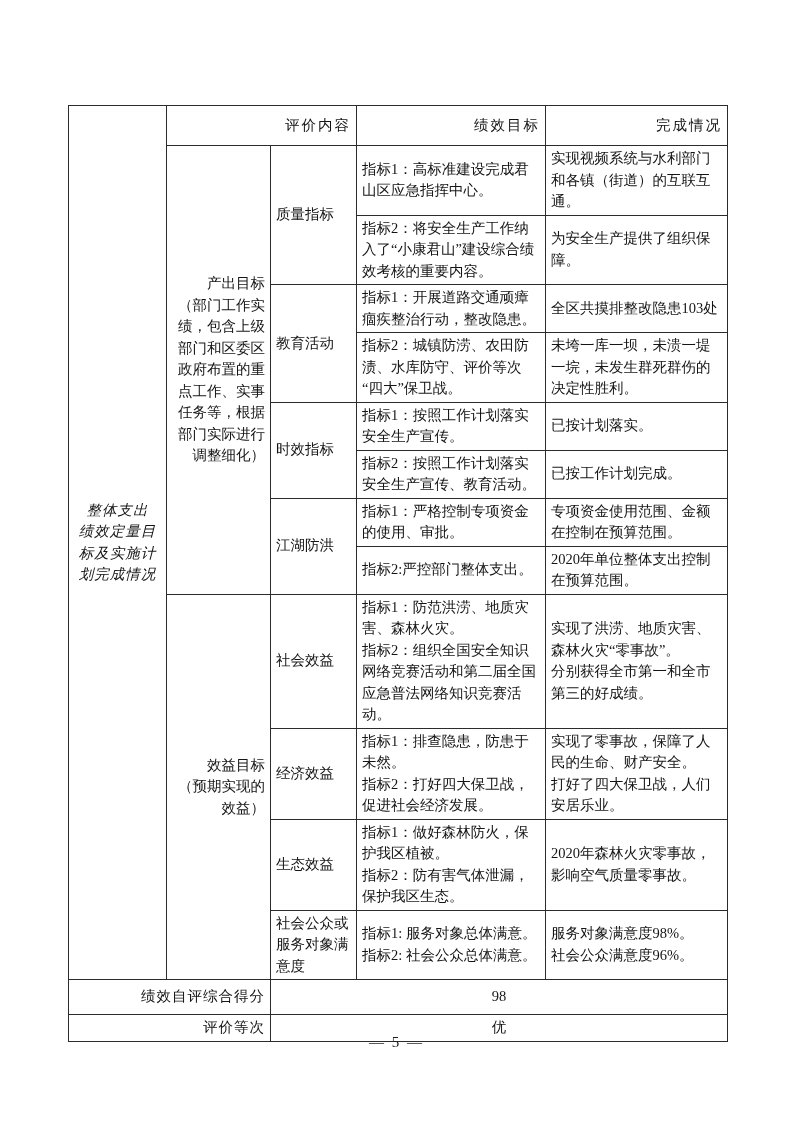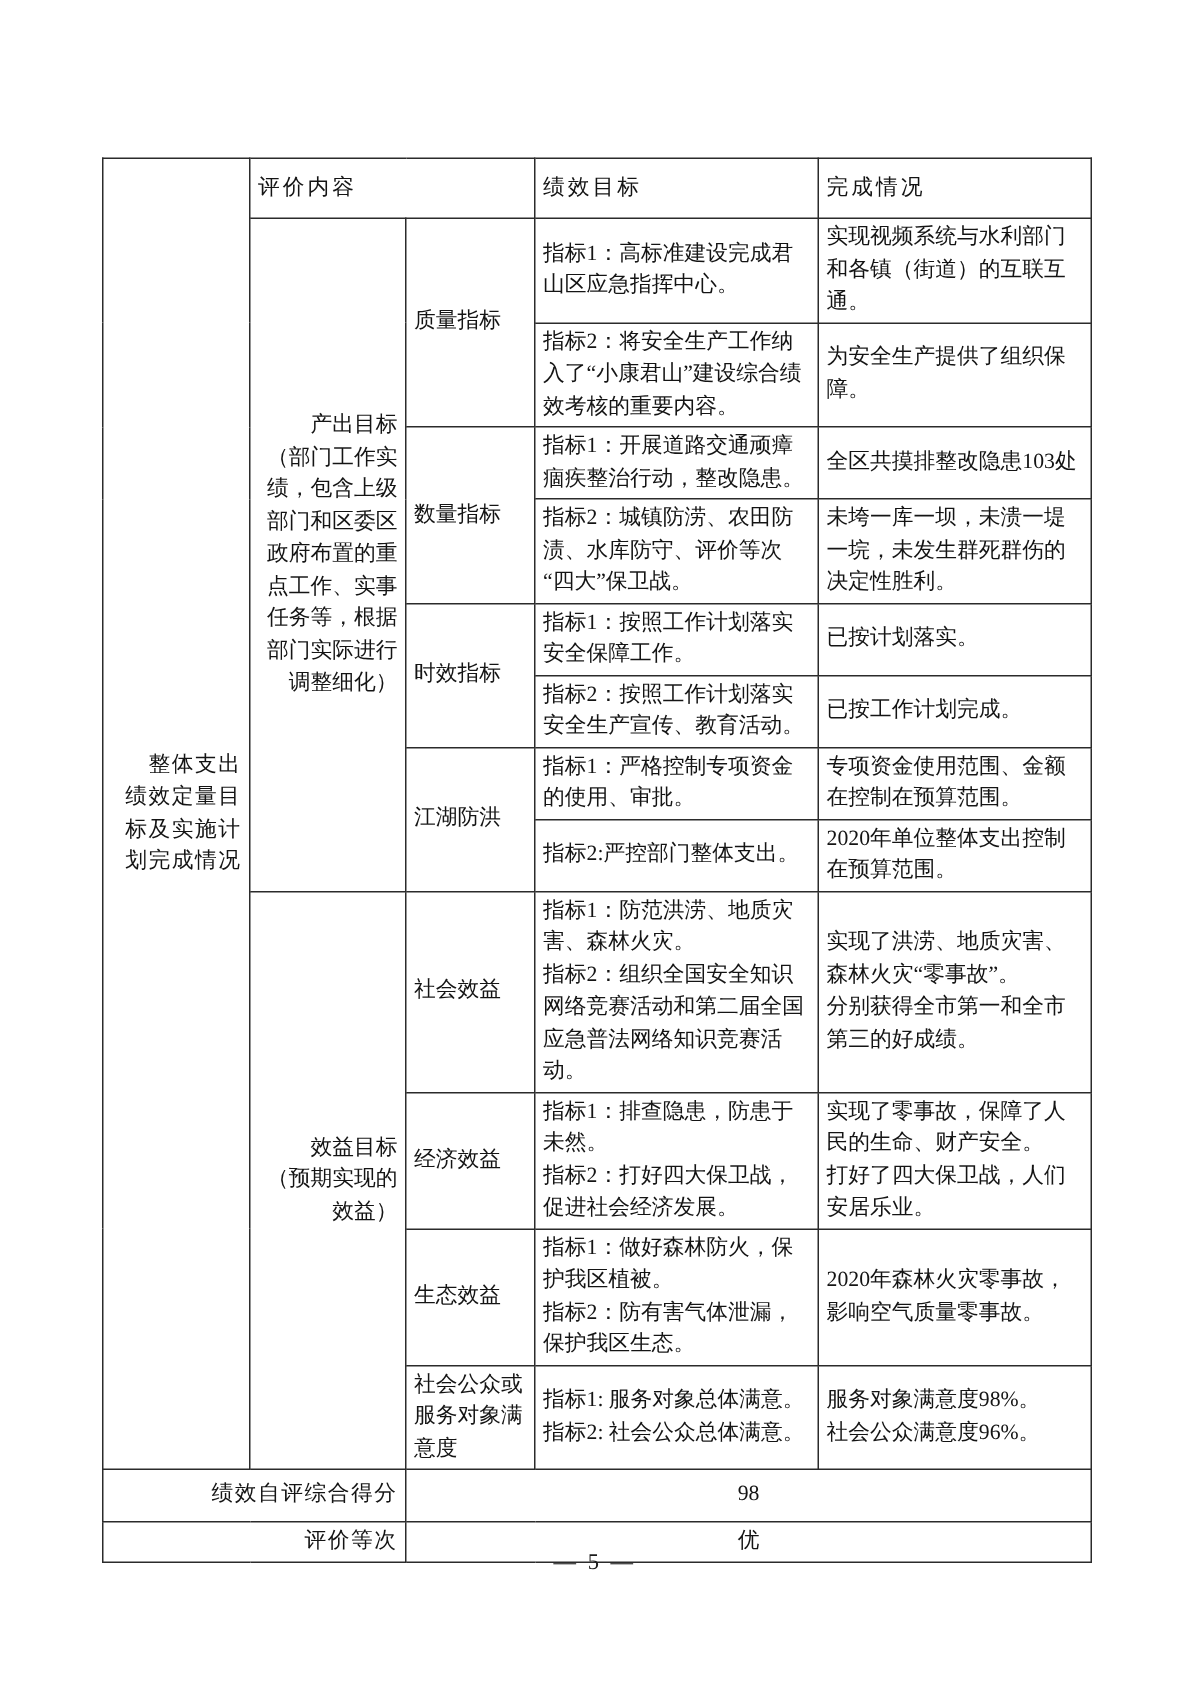--- a/index.html
+++ b/index.html
@@ -26,31 +26,32 @@
   }
   table.doc-table td {
     border: 1px solid #2b2b2b;
     vertical-align: middle;
     font-size: 14.5px;
     line-height: 21.5px;
     padding: 2px 5px;
     overflow: hidden;
   }
   td.hdr {
-    text-align: left;
+    text-align: right;
     font-size: 15px;
     letter-spacing: 2px;
     line-height: 20px;
   }
   td.vlabel {
-    text-align: right;
+    text-align: center;
     font-size: 15px;
     line-height: 25px;
     letter-spacing: 1px;
     padding: 2px 4px;
+    font-style: italic;
   }
   td.grouplabel {
     text-align: right;
     font-size: 15px;
     line-height: 24px;
     padding: 2px 3px;
   }
   td.catlabel {
     text-align: left;
     font-size: 15px;
@@ -108,32 +109,32 @@
         <td class="catlabel" rowspan="2">质量指标</td>
         <td class="datacell pre">指标1：高标准建设完成君山区应急指挥中心。</td>
         <td class="datacell pre">实现视频系统与水利部门和各镇（街道）的互联互通。</td>
       </tr>
       <tr style="height:65px">
         <td class="datacell pre">指标2：将安全生产工作纳入了“小康君山”建设综合绩效考核的重要内容。</td>
         <td class="datacell pre">为安全生产提供了组织保障。</td>
       </tr>
 
       <tr style="height:45px">
-        <td class="catlabel" rowspan="2">数量指标</td>
+        <td class="catlabel" rowspan="2">教育活动</td>
         <td class="datacell pre">指标1：开展道路交通顽瘴痼疾整治行动，整改隐患。</td>
         <td class="datacell pre">全区共摸排整改隐患103处</td>
       </tr>
       <tr style="height:61px">
         <td class="datacell pre">指标2：城镇防涝、农田防渍、水库防守、评价等次“四大”保卫战。</td>
         <td class="datacell pre">未垮一库一坝，未溃一堤一垸，未发生群死群伤的决定性胜利。</td>
       </tr>
 
       <tr style="height:46px">
         <td class="catlabel" rowspan="2">时效指标</td>
-        <td class="datacell pre">指标1：按照工作计划落实安全保障工作。</td>
+        <td class="datacell pre">指标1：按照工作计划落实安全生产宣传。</td>
         <td class="datacell pre">已按计划落实。</td>
       </tr>
       <tr style="height:43px">
         <td class="datacell pre">指标2：按照工作计划落实安全生产宣传、教育活动。</td>
         <td class="datacell pre">已按工作计划完成。</td>
       </tr>
 
       <tr style="height:42px">
         <td class="catlabel" rowspan="2">江湖防洪</td>
         <td class="datacell pre">指标1：严格控制专项资金的使用、审批。</td>

